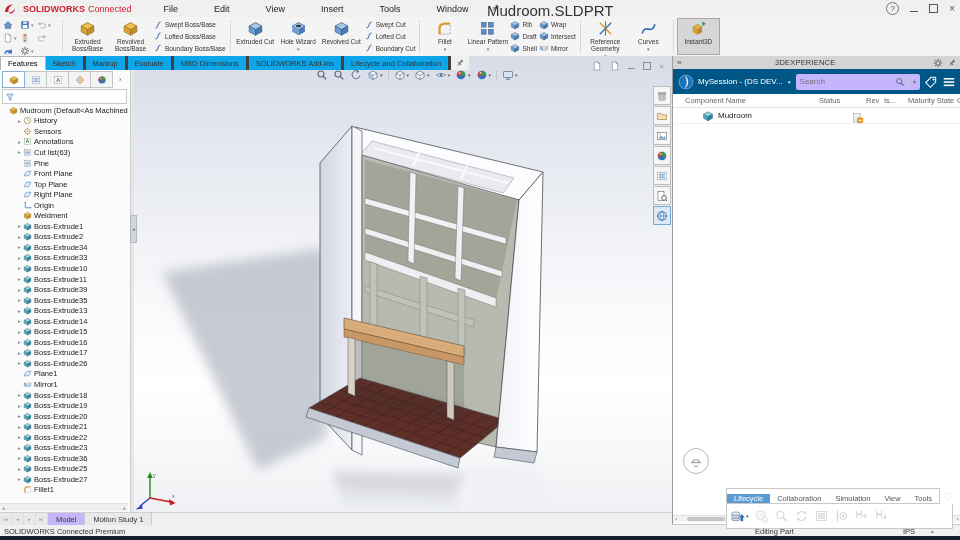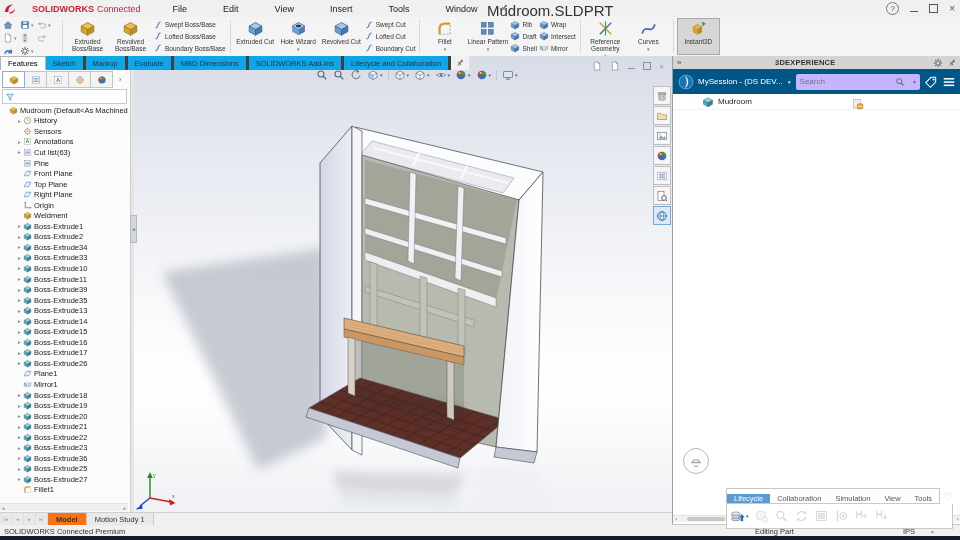--- a/index.html
+++ b/index.html
@@ -3,21 +3,21 @@
 <meta charset="utf-8">
 <style>
   html,body{margin:0;padding:0;background:#e8e8e8}
   body{width:960px;height:540px;position:relative;overflow:hidden;font-family:"Liberation Sans",sans-serif;-webkit-font-smoothing:antialiased}
   .ic{width:12px;height:12px;display:block;flex:none}
   .ic17{width:17px;height:17px}.ic10{width:10px;height:10px}.ic9{width:9px;height:9px}.ic14{width:14px;height:14px}.ic16{width:16px;height:16px}
   .dim{filter:grayscale(1) opacity(.45)}
   
   #titlebar{position:absolute;top:0;left:0;width:960px;height:17px;background:#f0f0f0;display:flex;align-items:center;font-size:9px;border-bottom:1px solid #e3e3e3}
   #logo{display:flex;align-items:center;margin-left:4px;color:#cf2030;font-size:9px;white-space:nowrap}
-  #logo b{font-weight:bold;margin-left:16px}
+  #logo b{font-weight:bold;margin-left:7px}
   #logo span.sfx{margin-left:3px}
   #menubar{display:flex;margin-left:14px}
   .menu-item{margin:0 18px;color:#222;cursor:default}
   #menu-pin{margin-left:4px}
   #doc-title{position:absolute;left:487px;top:2px;font-size:15px;color:#333}
   #win-controls{position:absolute;right:5px;top:0;height:17px;display:flex;align-items:center;gap:11px;color:#555}
   #help-btn{width:11px;height:11px;border:1px solid #777;border-radius:50%;font-size:8px;display:flex;align-items:center;justify-content:center}
   #min-btn{width:8px;height:1px;background:#555;margin-top:5px}
   #restore-btn{width:7px;height:7px;border:1px solid #555}
   #close-btn{font-size:10px;line-height:10px}
@@ -68,21 +68,21 @@
   #docwin{position:absolute;top:5px;right:8px;display:flex;gap:8px;align-items:center;color:#8a8f98;font-size:8px}
   #dw-min{width:7px;height:1px;background:#8a8f98;margin-top:4px}
   #dw-restore{width:6px;height:6px;border:1px solid #8a8f98}
   #taskpane{position:absolute;top:30px;right:2px;width:17px;display:flex;flex-direction:column;gap:1px;z-index:4}
   .tpbtn{width:16px;height:17px;background:#f6f6f6;border:1px solid #bdbdbd;display:flex;align-items:center;justify-content:center}
   .tpbtn.active{background:#dce9f7;border-color:#7aa7d0}
   
   #rightpanel{position:absolute;top:56px;left:672px;width:288px;height:468px;background:#fff;border-left:1px solid #9c9c9c;z-index:7}
   #rp-header{height:13px;background:#d4d4d4;display:flex;align-items:center;font-size:8px;color:#333;padding:0 4px}
   #rp-collapse{font-size:8px;color:#444}
-  #rp-title{flex:1;text-align:center;font-weight:bold;font-size:7.5px;letter-spacing:.2px}
+  #rp-title{flex:1;text-align:center;font-weight:normal;font-size:7.5px;letter-spacing:.2px}
   #rp-header .ic{width:10px;height:10px;margin-left:4px}
   #rp-blue{height:25px;background:#005686;display:flex;align-items:center;padding:0 5px;gap:4px}
   #rp-session{color:#fff;font-size:8px;white-space:nowrap;max-width:88px;overflow:hidden}
   .wchev{font-size:5px;color:#cfe0ee}
   #rp-search{flex:1;height:16px;background:#c4b5fd;border-radius:2px;display:flex;align-items:center;min-width:0;padding-right:3px}
   #rp-search input{border:none;outline:none;flex:1;font-size:8px;padding:0 4px;min-width:0;color:#333;background:transparent}
   #rp-search .vr{width:1px;height:10px;background:#ccc;margin:0 3px}
   #rp-cols{height:13px;border-bottom:1px solid #e2e2e2;position:relative;font-size:7.5px;color:#666;background:#fff}
   .rp-col{position:absolute;top:2px;white-space:nowrap}
   #rp-row{height:15px;position:relative;font-size:8px;color:#222;border-bottom:1px solid #f2f2f2}
@@ -99,21 +99,21 @@
   #rp-icons{display:flex;height:24px;border:1px solid #c8c8c8;border-top:none;background:#fff;align-items:center;padding:0 3px;gap:5px}
   .rpicon{display:flex;align-items:center}
   .rpicon .ic{width:15px;height:14px}
   #rp-hscroll{position:absolute;left:0;right:0;top:459px;height:6px;background:#f2f2f2;border-top:1px solid #e0e0e0;font-size:4px;color:#99a}
   #rp-thumb{position:absolute;left:14px;top:1px;width:38px;height:4px;background:#c6c6c6;border-radius:2px}
   .hsarrow{position:absolute;top:0px}
   
   #modeltabs{position:absolute;top:512px;left:0;width:672px;height:12px;background:#f0f0f0;border-top:1px solid #cfcfcf;display:flex;align-items:stretch;font-size:7.5px;z-index:6}
   .mnav{width:11px;display:flex;align-items:center;justify-content:center;color:#99a;font-size:5px;border-right:1px solid #ddd;background:#e9e9e9}
   .mtab{padding:0 8px;display:flex;align-items:center;color:#333;border-right:1px solid #ccc;background:#e9e9e9;white-space:nowrap}
-  .mtab.active{background:#f97316;font-weight:bold}
+  .mtab.active{background:#c4b5fd;font-weight:normal}
   #statusbar{position:absolute;top:524px;left:0;width:960px;height:12px;background:#f0f0f0;border-top:1px solid #c9c9c9;font-size:7.5px;color:#333}
   #status-left{position:absolute;left:4px;top:2px}
   #status-center{position:absolute;left:755px;top:2px}
   #status-units{position:absolute;left:903px;top:2px}
   #units-arrow{position:absolute;left:931px;top:3px;font-size:5px;color:#777}
   #darkstrip{position:absolute;top:536px;left:0;width:960px;height:4px;background:#121e2b}
 </style>
 </head>
 <body>
 
@@ -1180,20 +1180,28 @@
       <span class="vr"></span>
       <span style="font-size:5px;color:#667">▼</span>
     </div>
     <svg class="ic14" viewBox="0 0 12 12">
         <use href="#tagW"></use>
       </svg>
     <svg class="ic14" viewBox="0 0 12 12">
         <use href="#burgerW"></use>
       </svg>
   </div>
+  <div id="rp-cols">
+      <span class="rp-col" style="left: 12px;">Component Name</span>
+      <span class="rp-col" style="left: 146px;">Status</span>
+      <span class="rp-col" style="left: 193px;">Rev</span>
+      <span class="rp-col" style="left: 211px;">Is...</span>
+      <span class="rp-col" style="left: 235px;">Maturity State</span>
+      <span class="rp-col" style="left: 284px;">C...</span>
+    </div>
   <div id="rp-rows">
       <div id="rp-row">
         <svg class="ic ">
           <use href="#cubeT"></use>
         </svg>
         <span class="rowname">Mudroom</span>
         <span class="statusic">
           <svg class="ic ">
             <use href="#statusIc"></use>
           </svg>

